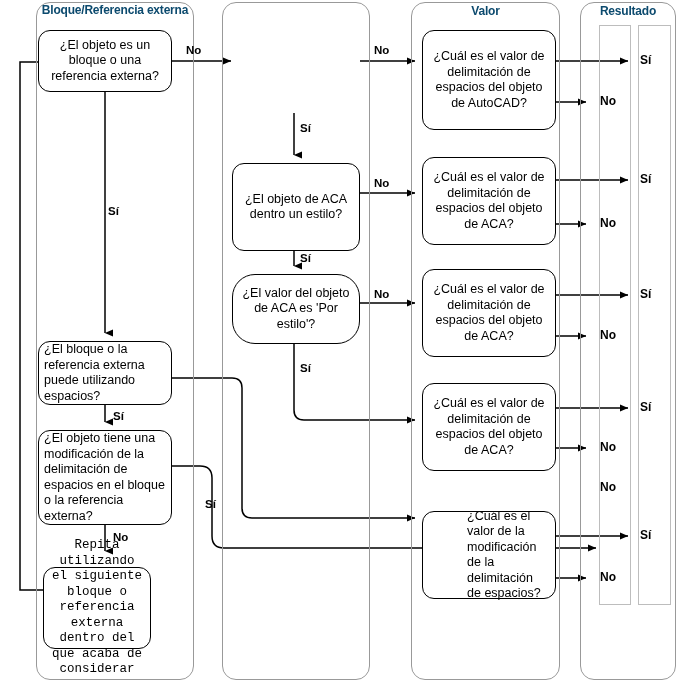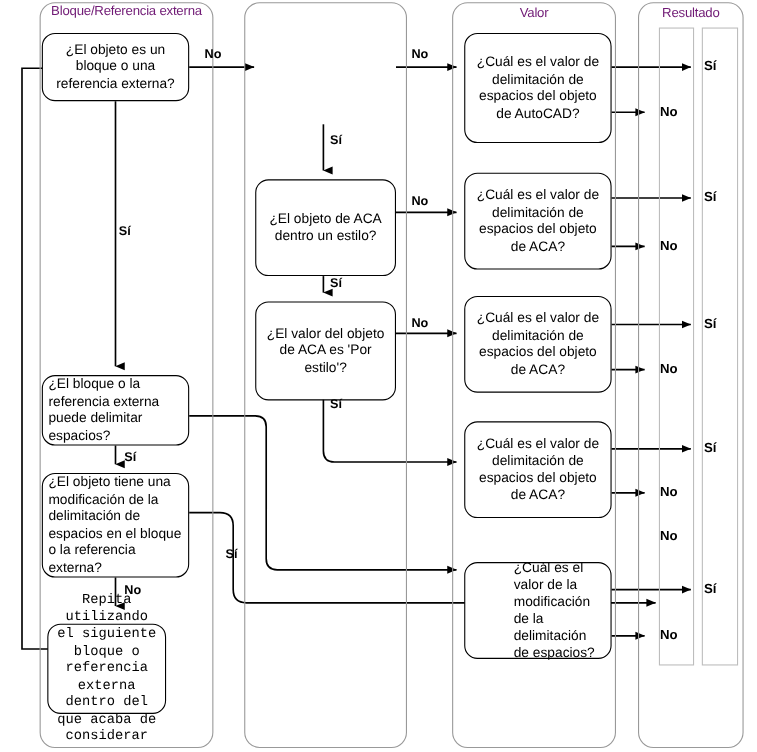--- a/index.html
+++ b/index.html
@@ -11,24 +11,24 @@
   .lane{
     position:absolute;
     border:1px solid #999999;
     border-radius:14px;
     background:transparent;
     box-sizing:border-box;
   }
   .lane-title{
     position:absolute;
     text-align:center;
-    font-weight:normal;
+    font-weight:bold;
     font-size:12px;
     line-height:14px;
-    color:#701a75;
+    color:#0c4a6e;
     letter-spacing:-0.2px;
   }
   
   .res-col{
     position:absolute;
     border:1px solid #bdbdbd;
     box-sizing:border-box;
     background:transparent;
   }
 
@@ -141,37 +141,37 @@
   <div class="lane-title" style="left:584px;top:4px;width:88px;">Resultado</div>
 
   <div class="res-col" style="left:599px;top:25px;width:32px;height:580px;"></div>
   <div class="res-col" style="left:638px;top:25px;width:33px;height:580px;"></div>
 
   <div class="node" style="left:38px;top:30px;width:134px;height:62px;">
     <span>¿El objeto es un bloque o una referencia externa?</span>
   </div>
 
   <div class="node lalign" style="left:38px;top:341px;width:134px;height:64px;">
-    <span>¿El bloque o la referencia externa puede delimitar espacios?</span>
+    <span>¿El bloque o la referencia externa puede utilizando espacios?</span>
   </div>
 
   <div class="node lalign" style="left:38px;top:430px;width:134px;height:95px;">
     <span>¿El objeto tiene una modificación de la delimitación de espacios en el bloque o la referencia externa?</span>
   </div>
 
   <div class="node" style="left:43px;top:567px;width:108px;height:82px;font-family:Liberation Mono, monospace;">
     <span>Repita utilizando el siguiente bloque o referencia externa dentro del que acaba de considerar</span>
   </div>
 
 
   <div class="node" style="left:232px;top:163px;width:128px;height:88px;">
     <span>¿El objeto de ACA dentro un estilo?</span>
   </div>
 
-  <div class="node" style="left:232px;top:274px;width:128px;height:90px;">
+  <div class="node" style="left:232px;top:274px;width:128px;height:70px;border-radius:23px;">
     <span>¿El valor del objeto de ACA es 'Por estilo'?</span>
   </div>
 
   <div class="node" style="left:422px;top:30px;width:134px;height:100px;">
     <span>¿Cuál es el valor de delimitación de espacios del objeto de AutoCAD?</span>
   </div>
 
   <div class="node" style="left:422px;top:157px;width:134px;height:88px;">
     <span>¿Cuál es el valor de delimitación de espacios del objeto de ACA?</span>
   </div>

